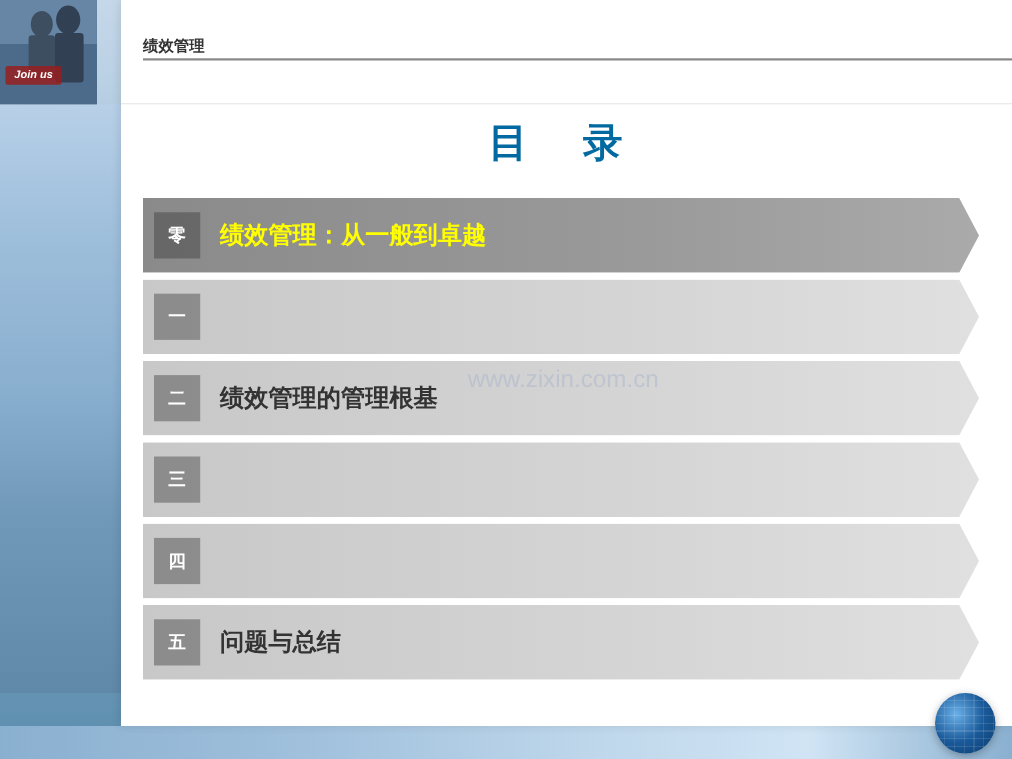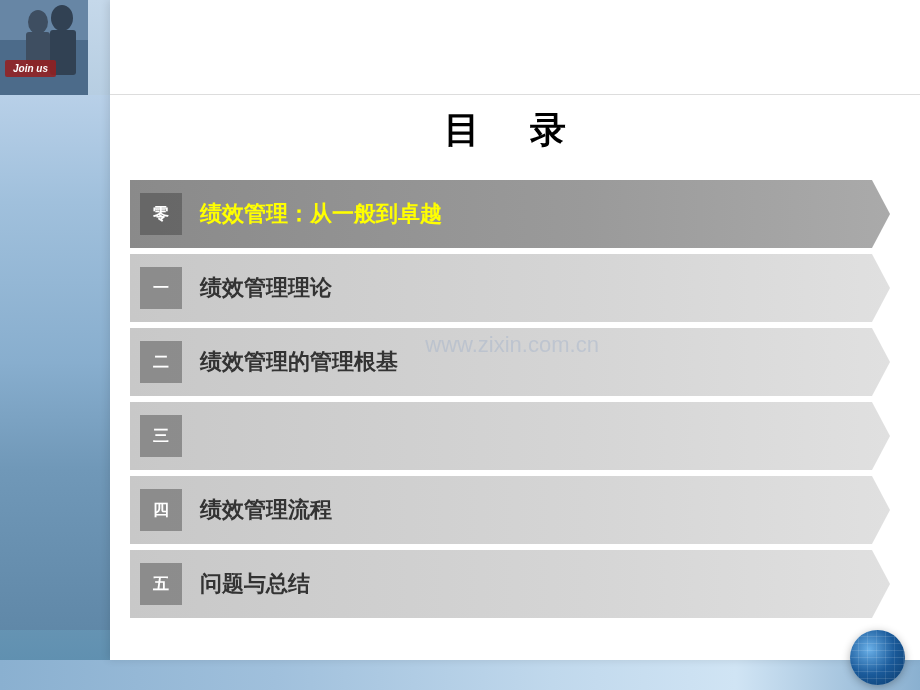--- a/index.html
+++ b/index.html
@@ -102,21 +102,21 @@
       height: 70px;
       background: white;
       display: flex;
       align-items: center;
       justify-content: center;
     }
 
     .main-title {
       font-size: 36px;
       font-weight: bold;
-      color: #000000;
+      color: #0369a1;
       letter-spacing: 20px;
     }
 
     
     .content-area {
       position: absolute;
       top: 165px;
       left: 110px;
       right: 0;
       bottom: 30px;
@@ -298,20 +298,21 @@
       <rect x="0" y="0" width="110" height="95" fill="rgba(180,210,240,0.15)"></rect>
     </svg>
     <div class="join-us-badge">Join us</div>
   </div>
   <div class="sidebar-lines"></div>
 </div>
 
 <div class="main-content"></div>
 
 <div class="header">
+  <div class="header-chinese">绩效管理</div>
 </div>
 
 <div class="title-area">
   <div class="main-title">目    录</div>
 </div>
 
 <div class="watermark">www.zixin.com.cn</div>
 
 <div class="content-area">
 <div class="menu-item">
@@ -320,21 +321,20 @@
           <span class="menu-number-char">零</span>
         </div>
         <div class="menu-label active-label">绩效管理：从一般到卓越</div>
       </div>
     </div>
     <div class="menu-item">
       <div class="menu-banner inactive">
         <div class="menu-number-box">
           <span class="menu-number-char">一</span>
         </div>
-        <div class="menu-label inactive-label">绩效管理理论</div>
       </div>
     </div>
     <div class="menu-item">
       <div class="menu-banner inactive">
         <div class="menu-number-box">
           <span class="menu-number-char">二</span>
         </div>
         <div class="menu-label inactive-label">绩效管理的管理根基</div>
       </div>
     </div>
@@ -343,21 +343,20 @@
         <div class="menu-number-box">
           <span class="menu-number-char">三</span>
         </div>
       </div>
     </div>
     <div class="menu-item">
       <div class="menu-banner inactive">
         <div class="menu-number-box">
           <span class="menu-number-char">四</span>
         </div>
-        <div class="menu-label inactive-label">绩效管理流程</div>
       </div>
     </div>
     <div class="menu-item">
       <div class="menu-banner inactive">
         <div class="menu-number-box">
           <span class="menu-number-char">五</span>
         </div>
         <div class="menu-label inactive-label">问题与总结</div>
       </div>
     </div>

